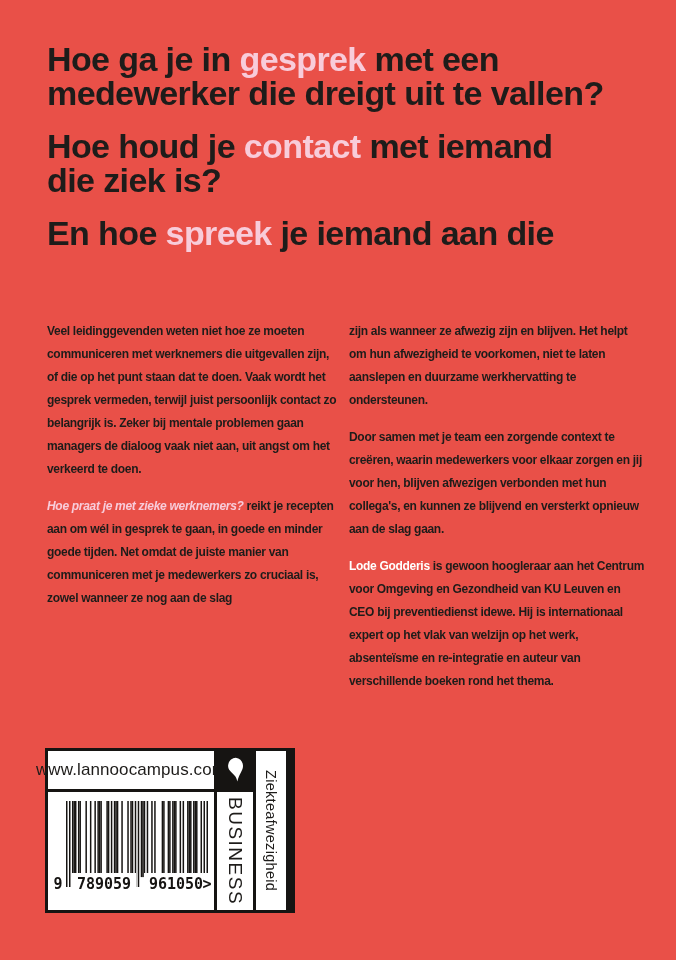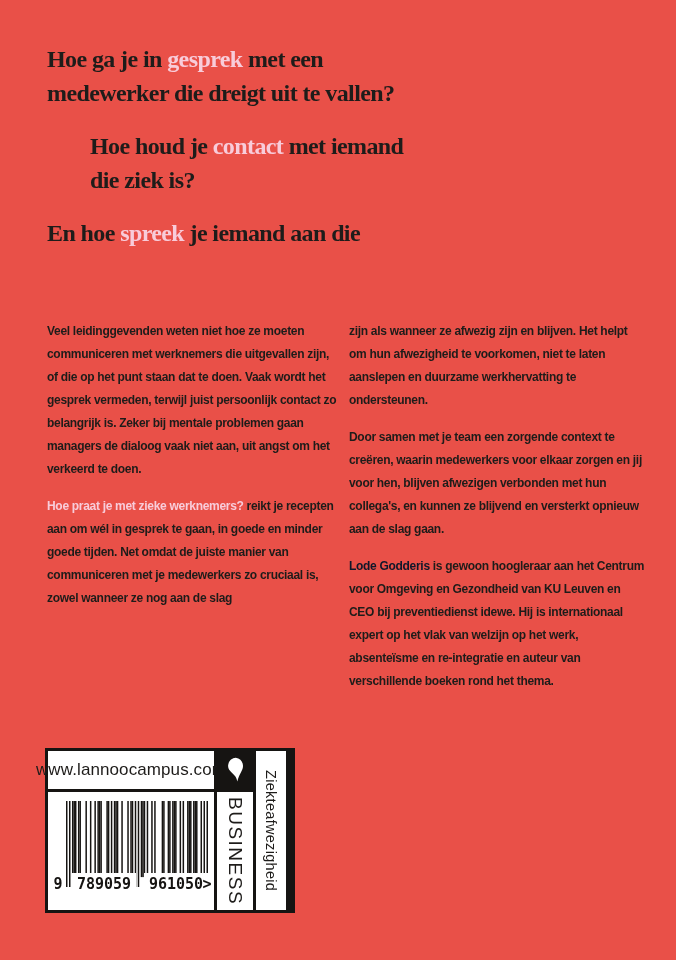--- a/index.html
+++ b/index.html
@@ -10,50 +10,50 @@
     font-family:"Liberation Sans","DejaVu Sans",sans-serif;
     color:#1E1C1A;
     overflow:hidden;
   }
   .pink { color:#F8CCDA; }
 
   
   .headline {
     position:absolute;
     left:47px; right:24px;
-    font-size:24px;
+    font-size:34px;
     line-height:34px;
     font-weight:700;
     letter-spacing:-0.6px;
     color:#1E1C1A;
     white-space:nowrap;
-    font-family:Liberation Serif, serif;
   }
   #headline-1 { top:42px; }
-  #headline-2 { top:129px;margin-left:43px; }
+  #headline-2 { top:129px; }
   #headline-3 { top:216px; }
 
   
   .col {
     position:absolute;
     top:320px;
     font-size:12px;
     line-height:23px;
     font-weight:700;
     letter-spacing:-0.3px;
   }
   #col-left  { left:47px;  width:290px; }
   #col-right { left:349px; width:296px; }
   .col p + p { margin-top:14px; }
   .lead-italic {
     color:#F8CCDA;
+    font-style:italic;
     font-weight:700;
   }
   .lead-pink {
-    color:#0f172a;
+    color:#ffffff;
     font-weight:700;
   }
 
   
   .footer-block {
     position:absolute;
     left:45px; top:748px;
     width:250px; height:165px;
     background:#161412;
     display:flex;

